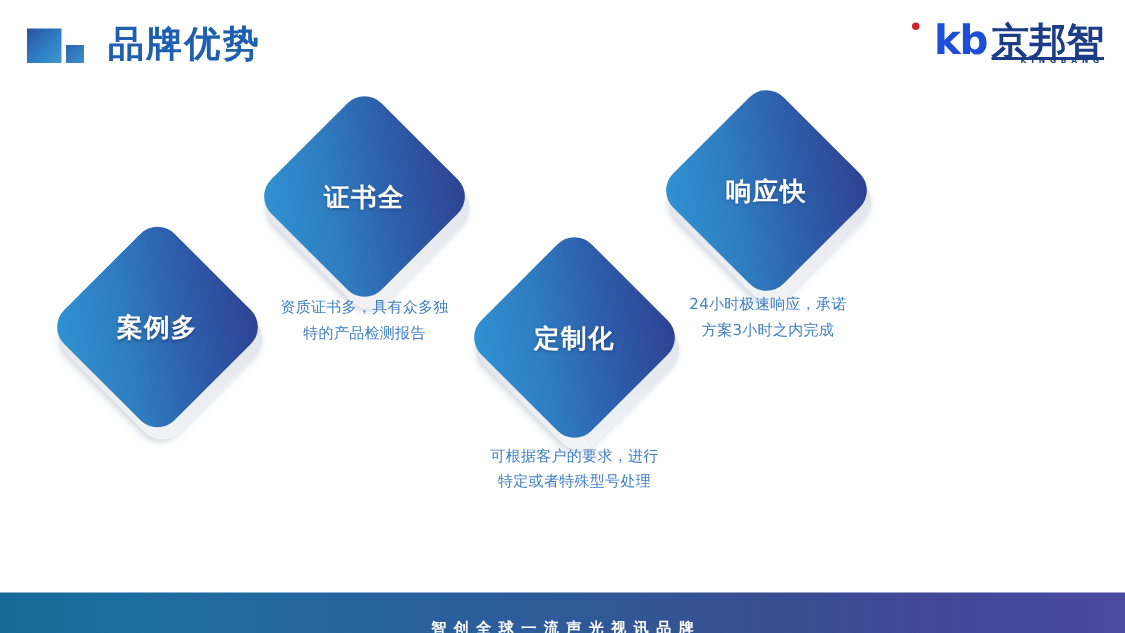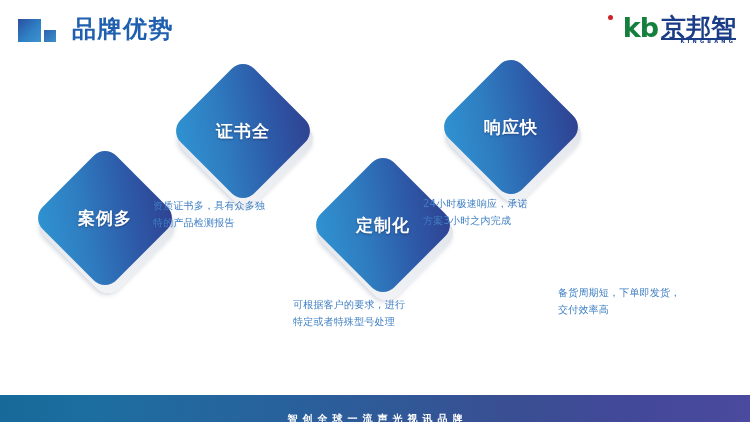--- a/index.html
+++ b/index.html
@@ -60,21 +60,21 @@
     right: 14px;
     top: 14px;
     display: flex;
     align-items: flex-start;
     height: 30px;
   }
   .logo-mark {
     position: relative;
     font-size: 27px;
     font-weight: bold;
-    color: #15803d;
+    color: #1d4ed8;
     line-height: 28px;
     letter-spacing: -1px;
     font-family: "DejaVu Sans", "Liberation Sans", sans-serif;
     margin-left: 24px;
   }
   .logo-dot {
     position: absolute;
     top: 1px;
     left: 9px;
     width: 5px;
@@ -153,20 +153,21 @@
     justify-content: center;
     color: #ffffff;
     font-size: 17px;
     font-weight: bold;
     letter-spacing: 1px;
     text-shadow: 0 1px 2px rgba(10,30,70,0.45);
     white-space: nowrap;
   }
   .caption {
     position: absolute;
+    text-align: center;
     color: #3f7fc4;
     font-size: 10px;
     line-height: 17px;
     white-space: pre-line;
     letter-spacing: 0.2px;
   }
 
   
   .footer {
     position: absolute;
@@ -240,20 +241,18 @@
   <div class="item" style="left:459px; top:19px; width:104px; height:104px;">
     <div class="diamond-wrap">
       <div class="diamond-shadow"></div>
       <div class="diamond"></div>
       <div class="diamond-label">响应快</div>
     </div>
   </div>
   <div class="caption" style="left:423px; top:139px; width:178px;">24小时极速响应，承诺
 方案3小时之内完成</div>
 
-  <div class="caption" style="left:558px; top:228px; width:182px;">备货周期短，下单即发货，
-交付效率高</div>
 
 </div>
 
 <div class="footer">
   <span class="footer-text">智创全球一流声光视讯品牌</span>
 </div>
 
 </body></html>

